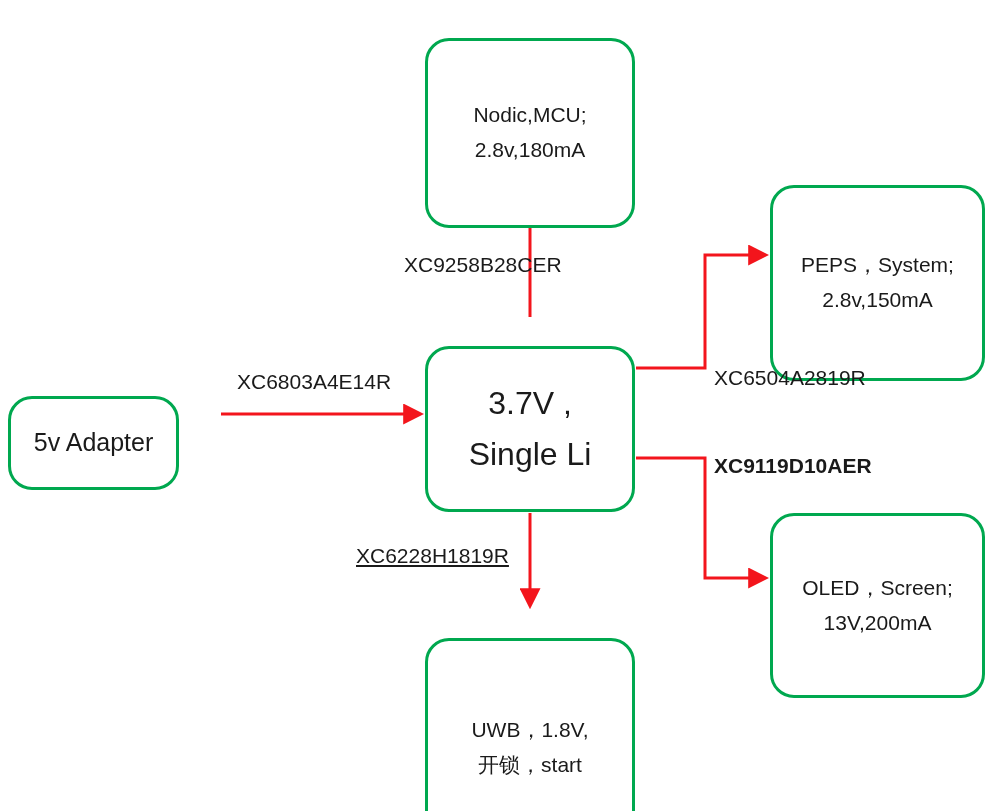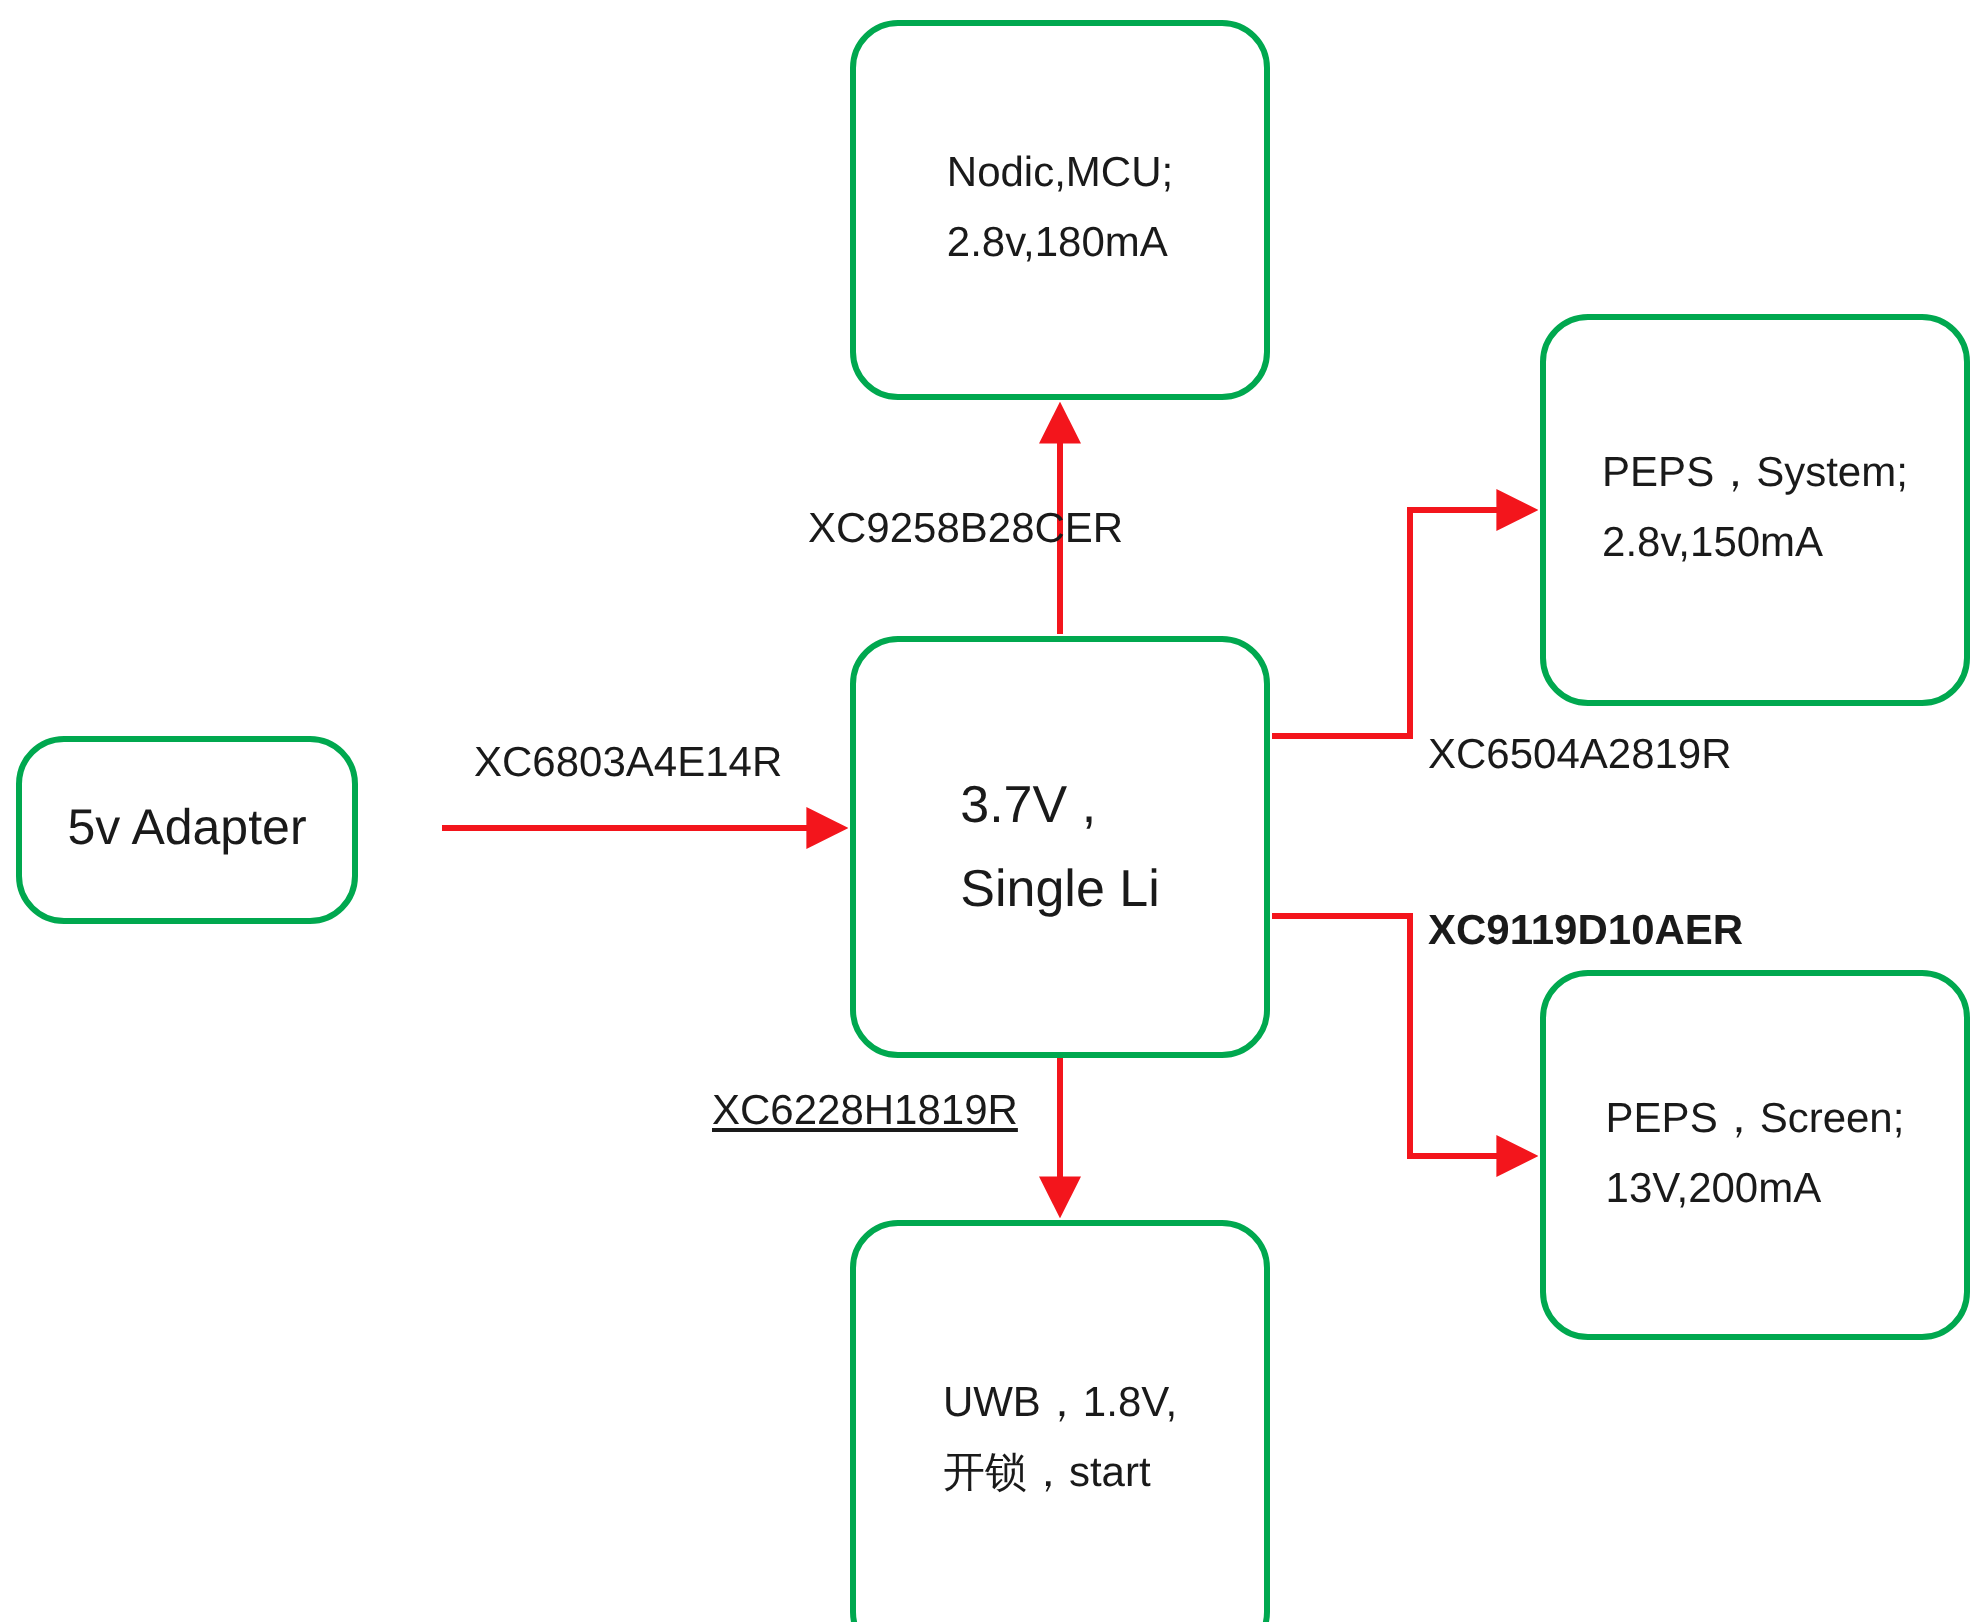--- a/index.html
+++ b/index.html
@@ -19,29 +19,31 @@
   }
   .node {
     position: absolute;
     box-sizing: border-box;
     border: 3px solid var(--box-border);
     border-radius: 24px;
     background: #ffffff;
     display: flex;
     align-items: center;
     justify-content: center;
+    text-align: center;
     white-space: pre-line;
     font-size: 21px;
     line-height: 1.65;
     z-index: 2;
+    margin-top: 28px;
   }
   .node-mcu     { left: 425px; top: 10px;  width: 210px; height: 190px; }
   .node-peps    { left: 770px; top: 157px; width: 215px; height: 196px; }
   .node-adapter { left: 8px;   top: 368px; width: 171px; height: 94px; font-size: 25px; }
-  .node-battery { left: 425px; top: 318px; width: 210px; height: 211px; font-size: 26px; line-height: 1.6; }
+  .node-battery { left: 425px; top: 318px; width: 210px; height: 166px; font-size: 32px; line-height: 1.6; }
   .node-oled    { left: 770px; top: 485px; width: 215px; height: 185px; }
   .node-uwb     { left: 425px; top: 610px; width: 210px; height: 220px; }
   .edge-label {
     position: absolute;
     font-size: 21px;
     white-space: nowrap;
     z-index: 3;
   }
   .lbl-adapter-battery { left: 237px; top: 370px; }
   .lbl-battery-mcu     { left: 372px; top: 253px; margin-left: 32px; }
@@ -80,21 +82,21 @@
 2.8v,180mA</div>
 
 <div class="node node-peps">PEPS，System;
 2.8v,150mA</div>
 
 <div class="node node-adapter">5v Adapter</div>
 
 <div class="node node-battery">3.7V ,
 Single Li</div>
 
-<div class="node node-oled">PEPS，Screen;
+<div class="node node-oled">OLED，Screen;
 13V,200mA</div>
 
 <div class="node node-uwb">UWB，1.8V,
 开锁，start</div>
 
 <div class="edge-label lbl-adapter-battery">XC6803A4E14R</div>
 
 <div class="edge-label lbl-battery-mcu">XC9258B28CER</div>
 
 <div class="edge-label lbl-battery-peps">XC6504A2819R</div>

